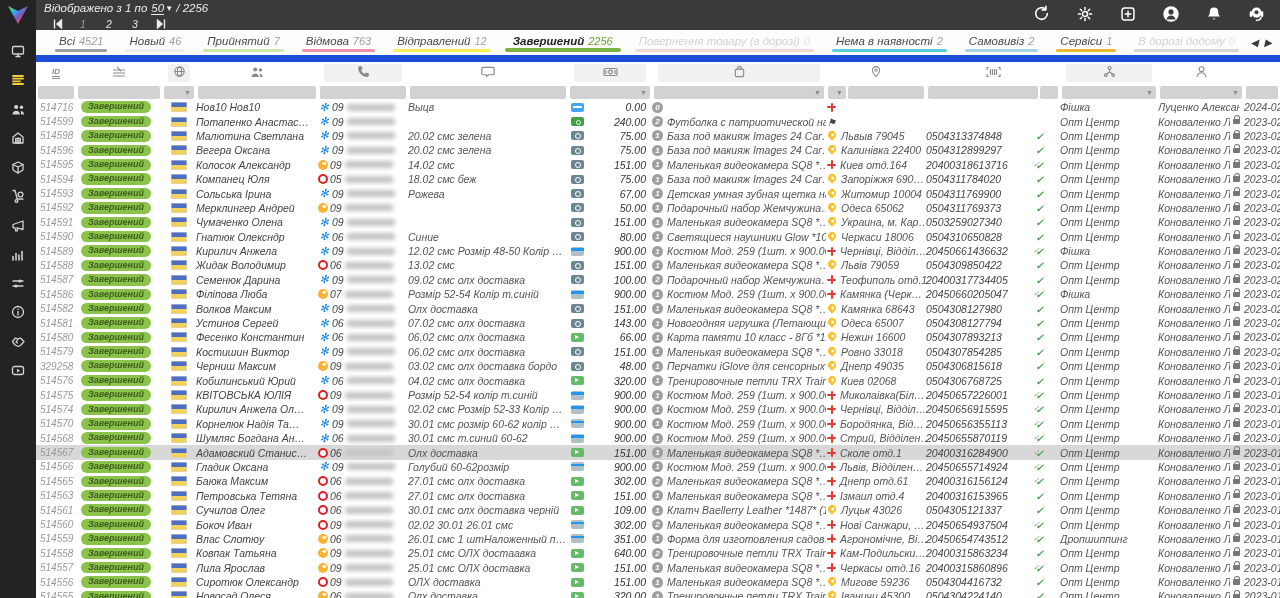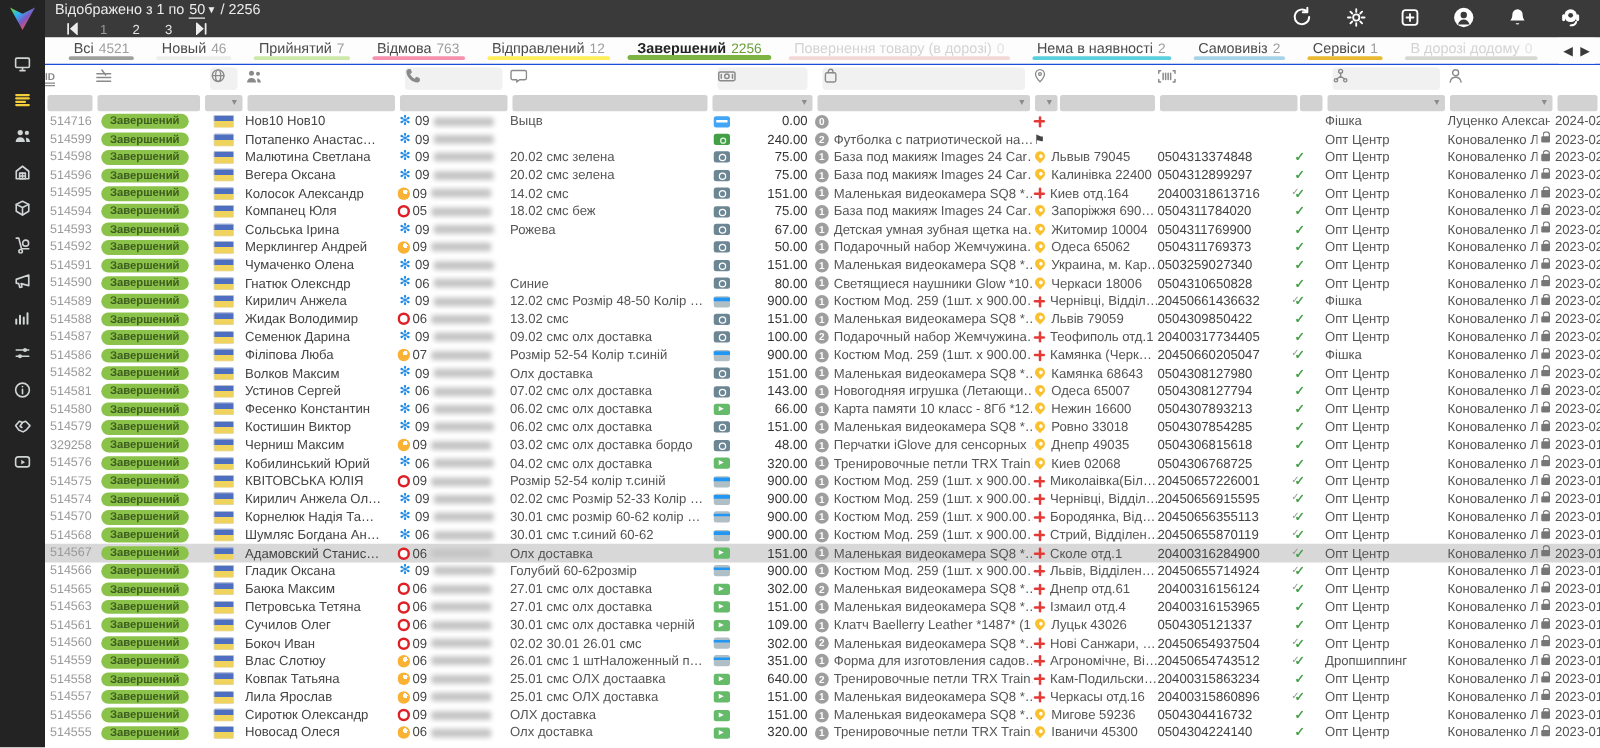--- a/index.html
+++ b/index.html
@@ -10,56 +10,56 @@
   
   .sidebar { width:36px; background:#232323; display:flex; flex-direction:column; align-items:center; flex:none; }
   .logo { width:36px; height:30px; display:flex; align-items:center; justify-content:center; }
   .snav { display:flex; flex-direction:column; align-items:center; gap:11px; margin-top:14px; }
   .sitem { width:22px; height:18px; display:flex; align-items:center; justify-content:center; cursor:pointer; }
   .sitem svg { stroke:#cfd4d4; fill:none; stroke-width:1.3; stroke-linecap:round; stroke-linejoin:round; }
   .sitem.active svg { stroke:#f2cf3a; }
   .sitem .fillme { fill:#cfd4d4; stroke:none; }
 
   
-  .main { flex:1; display:flex; flex-direction:column; min-width:0; }
+  .main { flex:1; display:flex; flex-direction:column; min-width:0;font-style:italic; }
 
   
   .topbar { height:30px; background:#3a3a3a; position:relative; flex:none; color:#ececec; padding-left:8px; }
   .tb-line1 { font-size:11.5px; padding-top:2px; white-space:nowrap; }
   .pagesize { border-bottom:1px solid #ececec; margin:0 1px 0 4px; cursor:pointer; }
   .caret-w { font-size:8px; vertical-align:1px; }
   .tb-line2 { display:flex; align-items:center; gap:0; margin-top:1px; }
   .pgbtn { width:26px; text-align:center; cursor:pointer; }
   .pgbtn svg { stroke:#ececec; fill:#ececec; stroke-width:1.4; stroke-linecap:round; }
   .pagenums { display:flex; }
   .pagenum { width:26px; text-align:center; font-size:10.5px; color:#e4e4e4; cursor:pointer; }
   .pagenum.current { color:#9a9a9a; }
   .tb-icons { position:absolute; right:14px; top:4px; display:flex; gap:24px; align-items:center; }
   .tbicon { width:19px; height:19px; display:flex; align-items:center; justify-content:center; cursor:pointer; }
   .tbicon svg { stroke:#fff; fill:none; stroke-width:1.3; stroke-linecap:round; stroke-linejoin:round; }
 
   
-  .tabbar { height:22px; background:#fdfdfd; display:flex; align-items:stretch; padding-left:10px; position:relative; flex:none; border-bottom:1px solid #1d4ed8; overflow:hidden; }
+  .tabbar { height:32px; background:#fdfdfd; display:flex; align-items:stretch; padding-left:10px; position:relative; flex:none; border-bottom:7px solid #1d4ed8; overflow:hidden; }
   .tablist { display:flex; overflow:hidden; margin-right:28px; }
   .tab { position:relative; display:flex; align-items:center; gap:4px; padding:0 13px 4px; white-space:nowrap; cursor:pointer; }
   .tab-label { font-size:11.5px; color:#4a4a4a; }
   .tab-count { font-size:11px; color:#9e9e9e; }
   .tab-underline { position:absolute; left:9px; right:9px; bottom:3px; height:3px; border-radius:2px; }
   .tab.active .tab-label { font-weight:bold; color:#222; }
   .tab.active .tab-count { color:#689f38; }
   .tab.active .tab-underline { height:4px; left:5px; right:5px; }
   .tab.disabled .tab-label { color:#d3d3d3; }
   .tab.disabled .tab-count { color:#e2e2e2; }
   .tab-arrows { position:absolute; right:4px; top:0; bottom:0; display:flex; align-items:center; gap:6px; background:#fdfdfd; padding:0 4px; }
   .tab-arrow { font-size:10px; color:#3a3a3a; cursor:pointer; }
 
   
   .grid { display:grid; grid-template-columns:40px 86px 34px 122px 90px 160px 84px 174px 100px 134px 98px 86px 1fr; }
   .thead { height:22px; align-items:center; flex:none; }
-  .hcell { display:flex; align-items:center; justify-content:flex-start; height:18px; }
+  .hcell { display:flex; align-items:center; justify-content:center; height:18px; }
   .hcell.hbg { background:#f1f1f1; border-radius:3px; margin:0 6px; }
   .hcell svg { stroke:#8a8a8a; fill:none; stroke-width:1.2; stroke-linecap:round; stroke-linejoin:round; }
   .hcell .fillg { fill:#8a8a8a; stroke:none; }
   .h-id { font-size:8px; font-weight:bold; color:#8a8a8a; border-bottom:3px double #8a8a8a; line-height:8px; }
 
   .tfilters { height:16px; flex:none; align-items:center; }
   .fcell { display:flex; align-items:center; height:13px; padding:0 2px; gap:2px; }
   .fbox { background:#d2d2d2; border-radius:2px; height:13px; flex:1; display:flex; align-items:center; justify-content:flex-end; padding-right:3px; cursor:text; }
   .fbox.small { flex:0 0 18px; }
   .fcaret { font-size:7px; color:#8a8a8a; }

